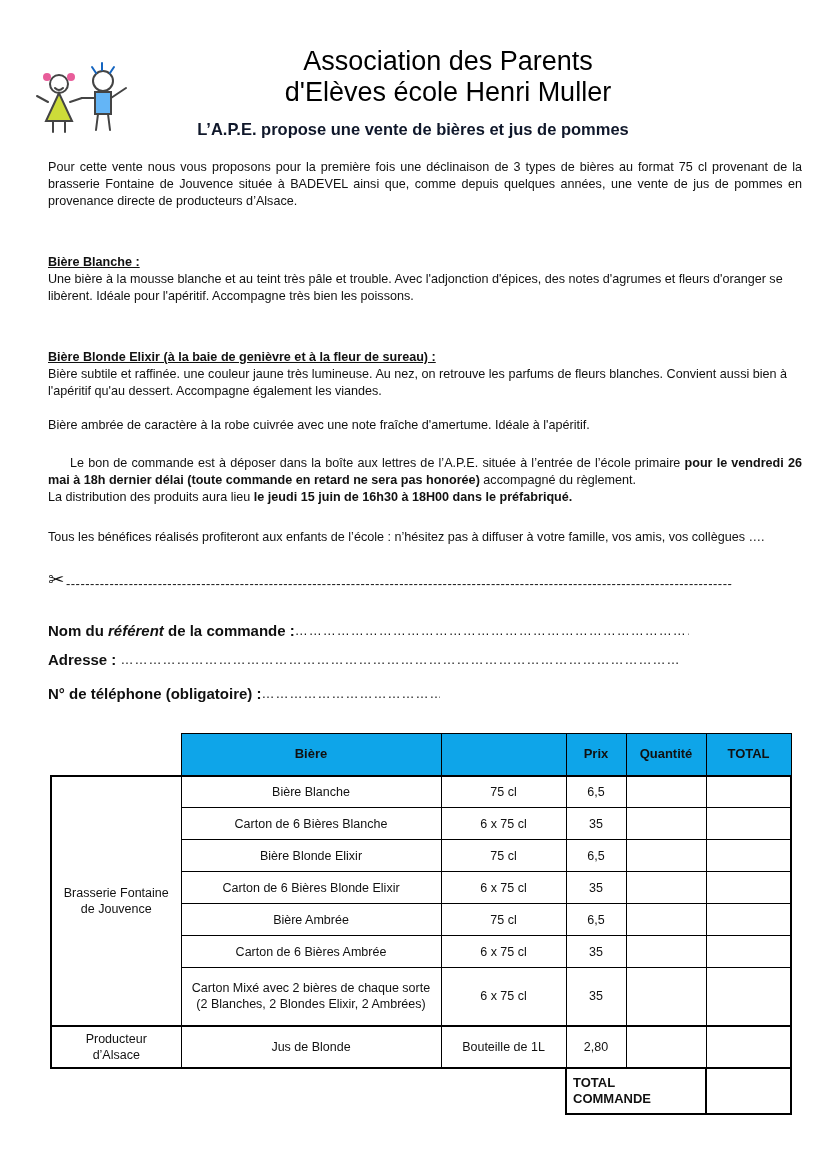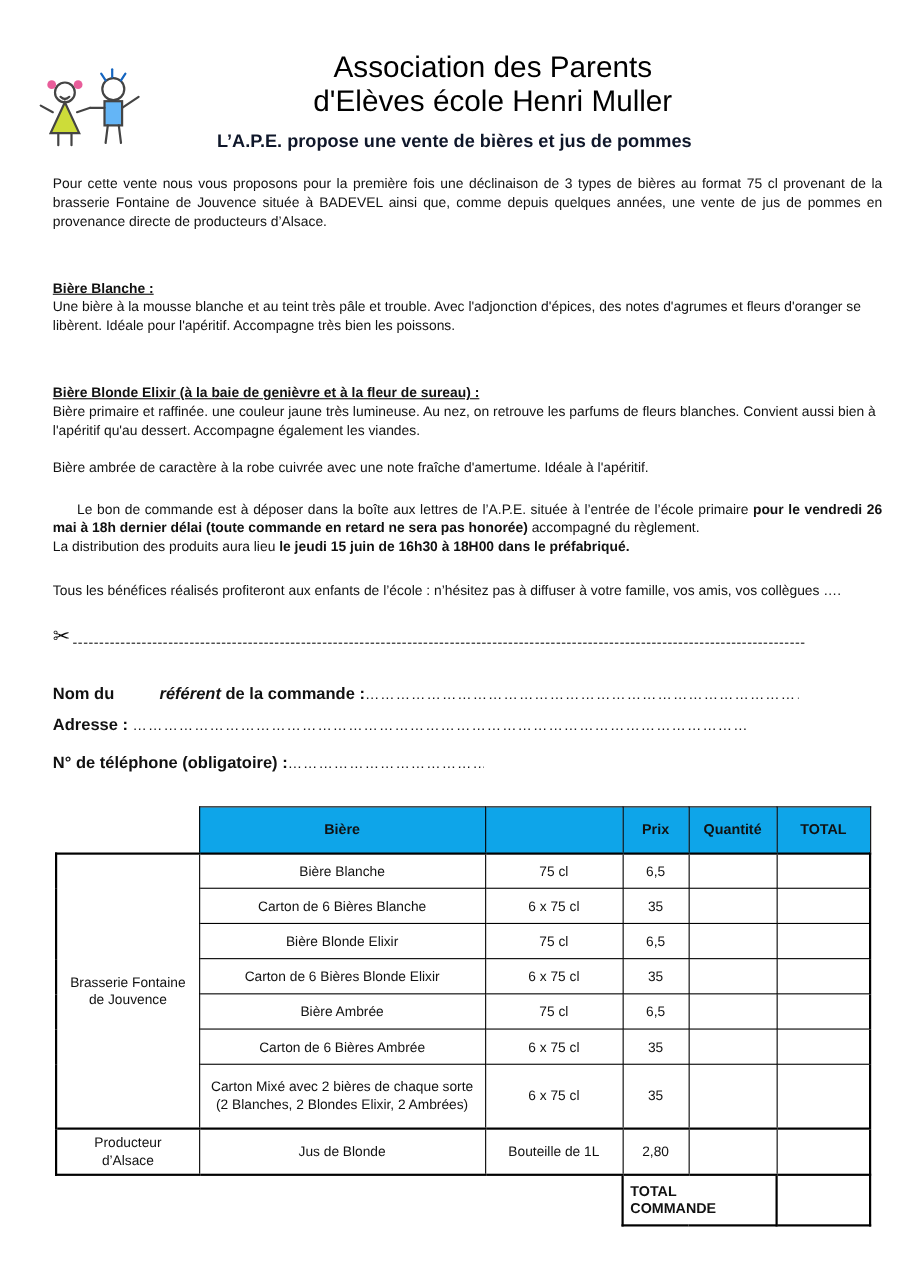--- a/index.html
+++ b/index.html
@@ -31,21 +31,21 @@
   .benefits { margin-top:23px; white-space:nowrap; }
 
   .cutline { margin-top:26px; display:flex; align-items:center; height:22px; }
   .scissors { font-size:19px; transform:translateY(-4px); margin-right:2px; }
   .dashes { font-size:13px; letter-spacing:0.5px; white-space:nowrap; overflow:hidden; width:666px; display:inline-block; }
 
   .form-line { font-weight:bold; font-size:15px; line-height:19px; white-space:nowrap; }
   .name-line { margin-top:27px; }
   .address-line { margin-top:10px; }
   .phone-line { margin-top:15px; }
-  .form-line i { font-style:italic;margin-left:37px; }
+  .form-line i { font-style:italic; }
   .dots {
     font-weight:normal; font-size:13px; letter-spacing:1px;
     display:inline-block; overflow:hidden; height:19px; line-height:19px;
     vertical-align:bottom; white-space:nowrap;
   }
   .w-name { width:394px; }
   .w-address { width:560px; }
   .w-phone { width:178px; }
 
   table.order { border-collapse:collapse; table-layout:fixed; width:740px; margin:30px 0 0 50px; }
@@ -115,21 +115,21 @@
 
     <p class="para justify intro">Pour cette vente nous vous proposons pour la première fois une déclinaison de 3 types de bières au format 75 cl provenant de la brasserie Fontaine de Jouvence située à BADEVEL ainsi que, comme depuis quelques années, une vente de jus de pommes en provenance directe de producteurs d’Alsace.</p>
 
     <div class="beer">
       <div class="beer-head">Bière Blanche :</div>
       <p class="para"> Une bière à la mousse blanche et au teint très pâle et trouble. Avec l'adjonction d'épices, des notes d'agrumes et fleurs d'oranger se libèrent. Idéale pour l'apéritif. Accompagne très bien les poissons.</p>
     </div>
 
     <div class="beer">
       <div class="beer-head">Bière Blonde Elixir (à la baie de genièvre et à la fleur de sureau) :</div>
-      <p class="para">Bière primaire et raffinée. une couleur jaune très lumineuse. Au nez, on retrouve les parfums de fleurs blanches. Convient aussi bien à l'apéritif qu'au dessert. Accompagne également les viandes.</p>
+      <p class="para">Bière subtile et raffinée. une couleur jaune très lumineuse. Au nez, on retrouve les parfums de fleurs blanches. Convient aussi bien à l'apéritif qu'au dessert. Accompagne également les viandes.</p>
     </div>
 
     <div class="beer">
       <p class="para"> Bière ambrée de caractère à la robe cuivrée avec une note fraîche d'amertume. Idéale à l'apéritif.</p>
     </div>
 
     <p class="para justify deposit"><span>Le bon de commande est à déposer dans la boîte aux lettres de l’A.P.E. située à l’entrée de l’école primaire </span><b>pour le vendredi 26 mai à 18h dernier délai (toute commande en retard ne sera pas honorée)</b><span> accompagné du règlement.</span><br><span>La distribution des produits aura lieu </span><b>le jeudi 15 juin de 16h30 à 18H00 dans le préfabriqué.</b></p>
 
     <p class="para benefits">Tous les bénéfices réalisés profiteront aux enfants de l’école : n’hésitez pas à diffuser à votre famille, vos amis, vos collègues ….</p>
 

